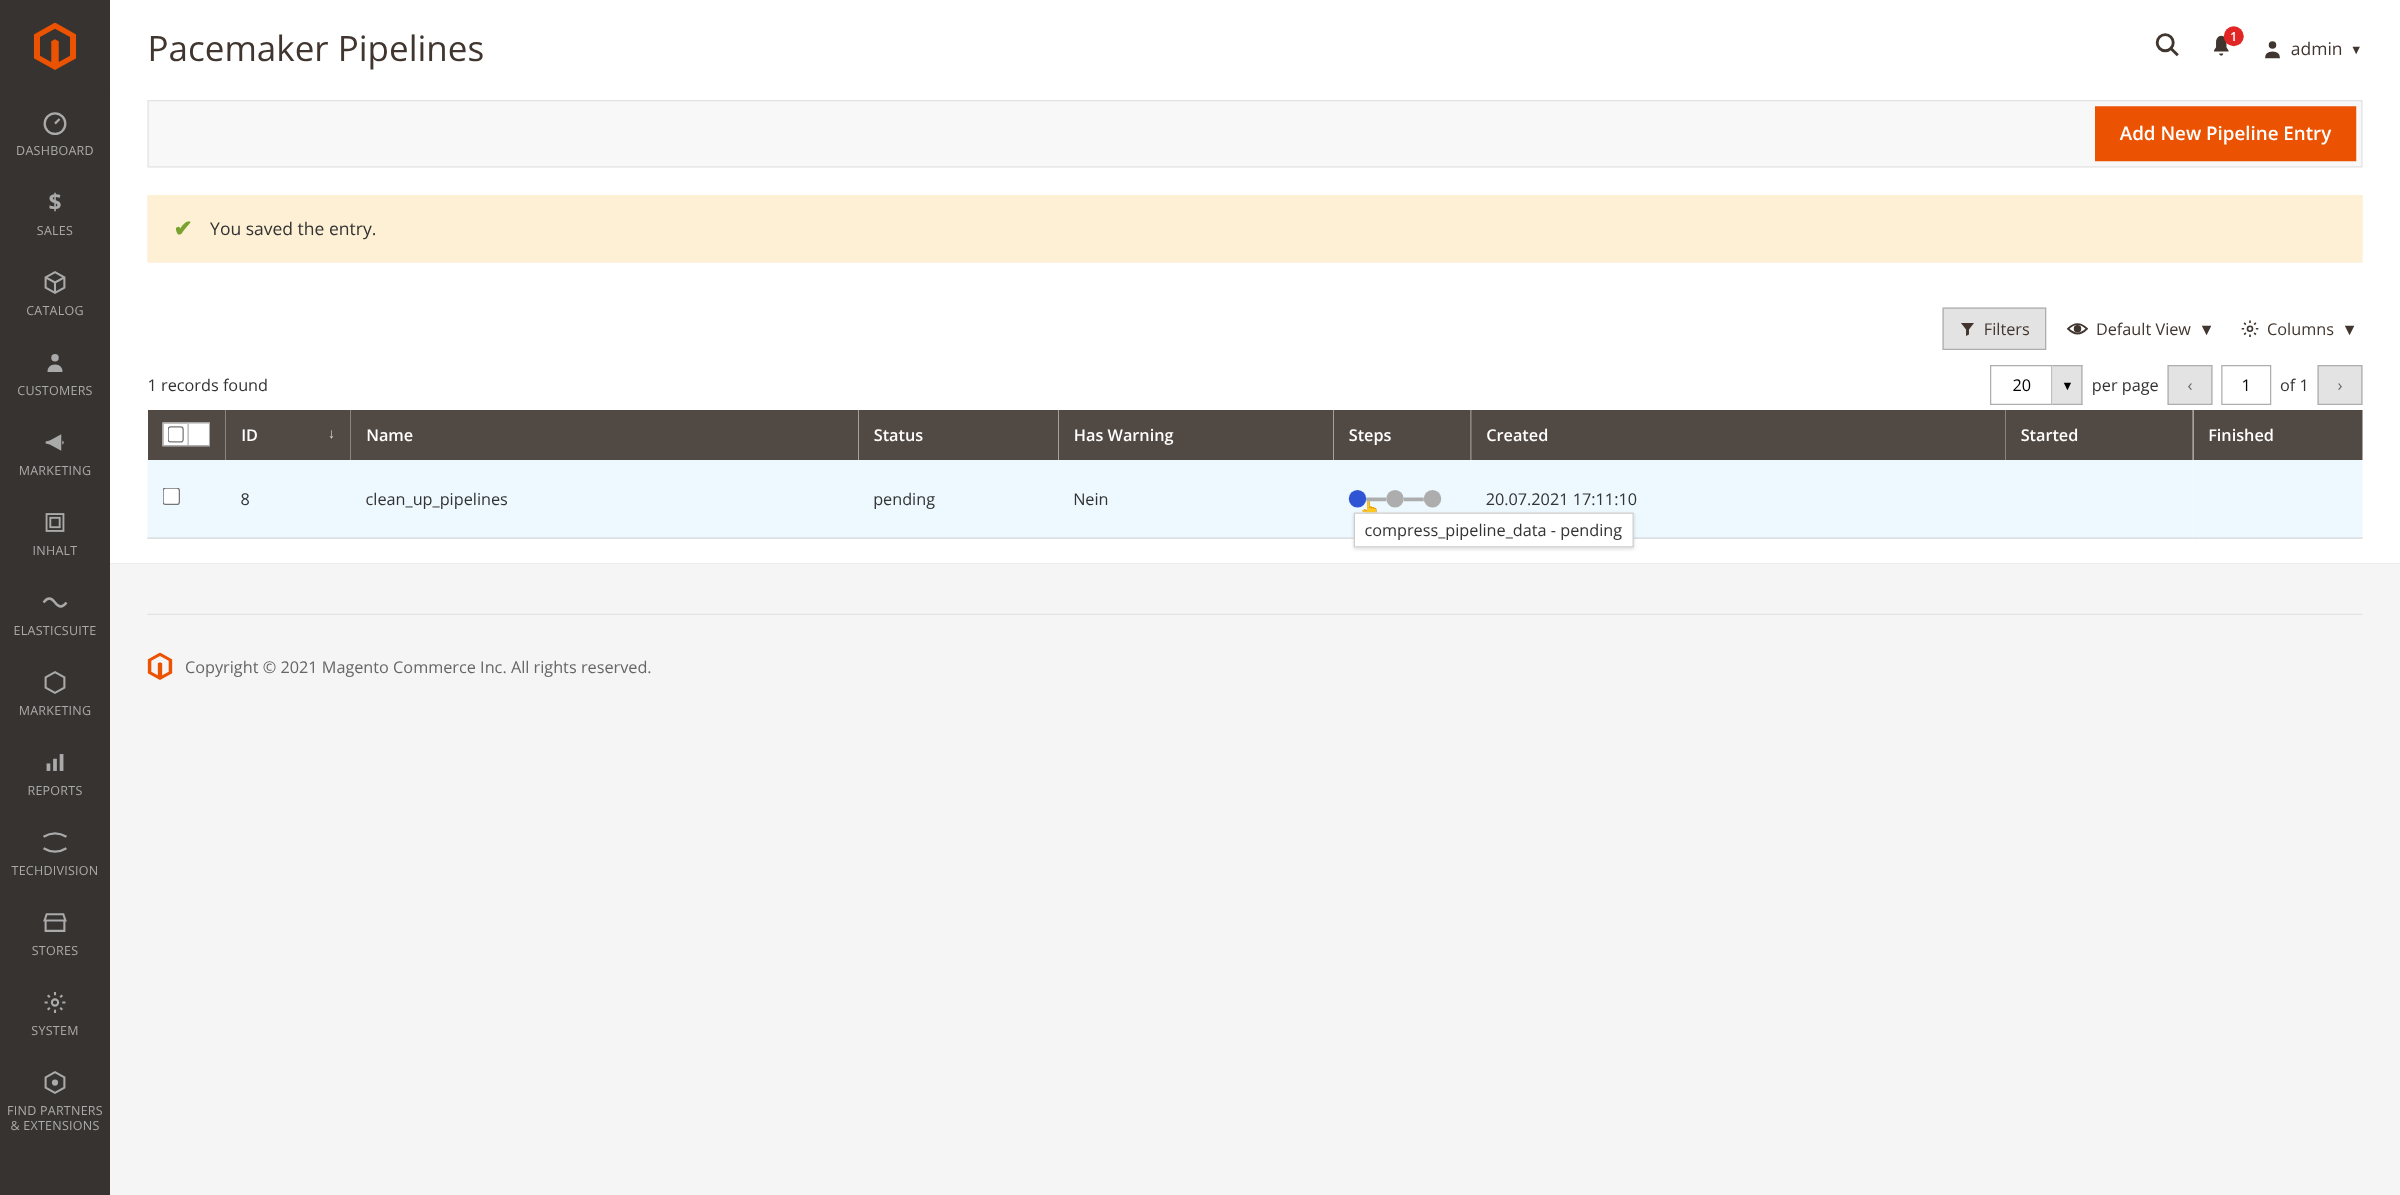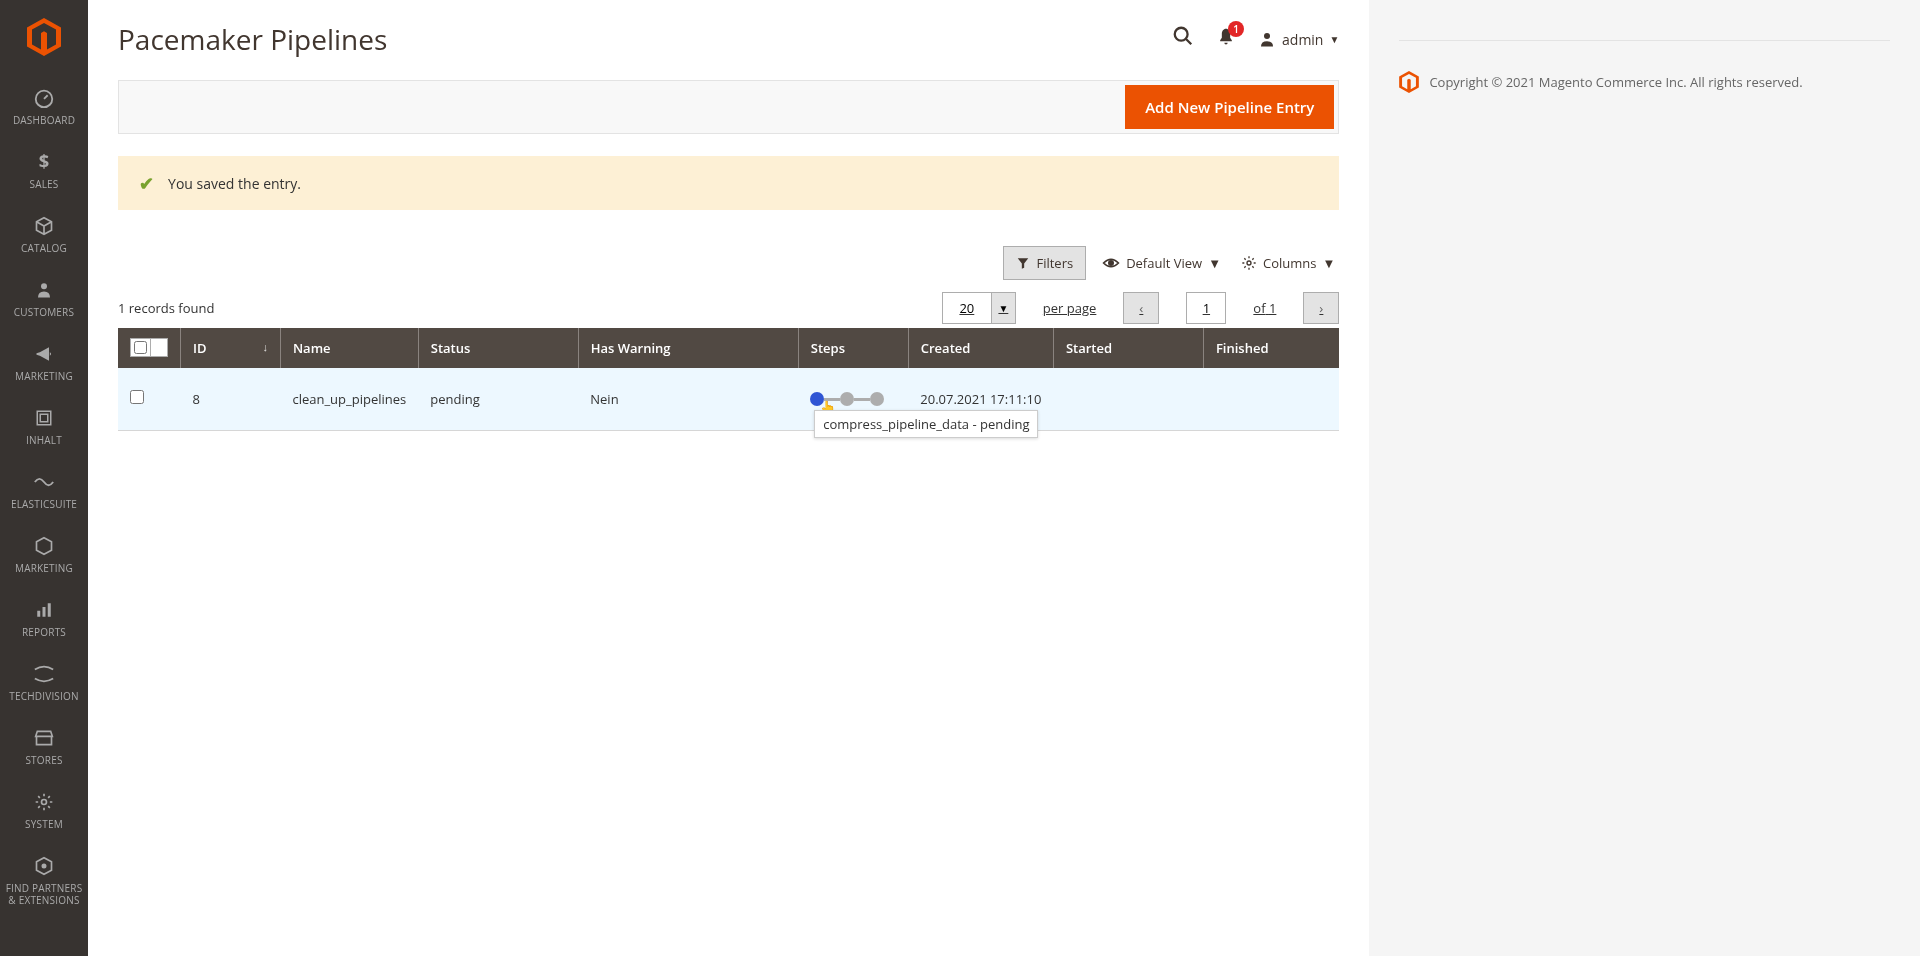--- a/index.html
+++ b/index.html
@@ -7,21 +7,21 @@
 
 
 .sidebar { width: 88px; background: #373330; color: #aaa; flex-shrink: 0; display: flex; flex-direction: column; }
 .sidebar-logo { height: 74px; display: flex; align-items: center; justify-content: center; background: #373330; }
 .sidebar-logo svg { width: 34px; height: 38px; }
 .sidebar-item { display: flex; flex-direction: column; align-items: center; padding: 12px 4px; cursor: pointer; color: #aaa; font-size: 10px; text-align: center; }
 .sidebar-item .icon { font-size: 20px; margin-bottom: 4px; height: 24px; display: flex; align-items: center; justify-content: center; }
 .sidebar-item .label { font-size: 10px; letter-spacing: 0.2px; line-height: 1.2; }
 
 
-.main { flex: 1; background: #a3a3a3; display: flex; flex-direction: row; }
+.main { flex: 1; background: #a3a3a3; display: flex; flex-direction: column; }
 .page-header { padding: 20px 30px 0 30px; display: flex; justify-content: space-between; align-items: center; }
 .page-title { font-size: 28px; font-weight: 400; color: #41362f; }
 .header-actions { display: flex; align-items: center; gap: 22px; }
 .search-icon { font-size: 20px; color: #41362f; cursor: pointer; }
 .notif { position: relative; cursor: pointer; }
 .notif svg { width: 20px; height: 20px; fill: #41362f; }
 .notif-badge { position: absolute; top: -6px; right: -8px; background: #e22626; color: #fff; font-size: 10px; border-radius: 9px; padding: 1px 5px; font-weight: 600; }
 .admin-user { display: flex; align-items: center; gap: 6px; cursor: pointer; color: #41362f; font-size: 14px; }
 .admin-user svg.user { width: 18px; height: 18px; fill: #41362f; }
 .admin-user .caret { font-size: 10px; }
@@ -34,21 +34,21 @@
 .message-success { margin: 22px 30px 0 30px; background: #fdf0d5; border: 1px solid #fdf0d5; padding: 14px 20px; display: flex; align-items: center; gap: 14px; color: #333; font-size: 14px; }
 .message-success .check { color: #79a22e; font-size: 18px; font-weight: bold; }
 
 
 .grid-toolbar-top { margin: 36px 30px 0 30px; display: flex; justify-content: flex-end; gap: 12px; }
 .tb-btn { background: #fff; border: 1px solid #adadad; padding: 7px 12px; font-size: 13px; color: #41362f; display: flex; align-items: center; gap: 6px; cursor: pointer; }
 .tb-btn.filters { background: #e3e3e3; }
 .tb-btn-plain { background: transparent; border: none; padding: 7px 4px; font-size: 13px; color: #41362f; display: flex; align-items: center; gap: 6px; cursor: pointer; }
 
 .grid-toolbar-bottom { margin: 12px 30px 0 30px; display: flex; justify-content: space-between; align-items: center; font-size: 13px; color: #333; }
-.pagination { display: flex; align-items: center; gap: 27px; text-decoration: underline; }
+.pagination { display: flex; align-items: center; gap: 7px; }
 .page-size-input { width: 50px; text-align: center; border: 1px solid #adadad; padding: 6px 4px; font-size: 13px; }
 .page-size-btn { width: 24px; background: #e3e3e3; border: 1px solid #adadad; border-left: none; padding: 6px 0; cursor: pointer; font-size: 10px; }
 .page-nav-btn { width: 36px; height: 32px; background: #e3e3e3; border: 1px solid #adadad; cursor: pointer; color: #666; display: flex; align-items: center; justify-content: center; }
 .page-input { width: 40px; text-align: center; border: 1px solid #adadad; padding: 6px 4px; font-size: 13px; }
 
 
 .grid { margin: 4px 30px 0 30px; border-collapse: collapse; width: calc(100% - 60px); }
 .grid thead th { background: #514943; color: #fff; font-size: 13px; font-weight: 600; text-align: left; padding: 10px 12px; border-right: 1px solid #8a837f; position: relative; }
 .grid thead th:last-child { border-right: none; }
 .grid thead th .sort { float: right; font-size: 11px; opacity: 0.8; }

